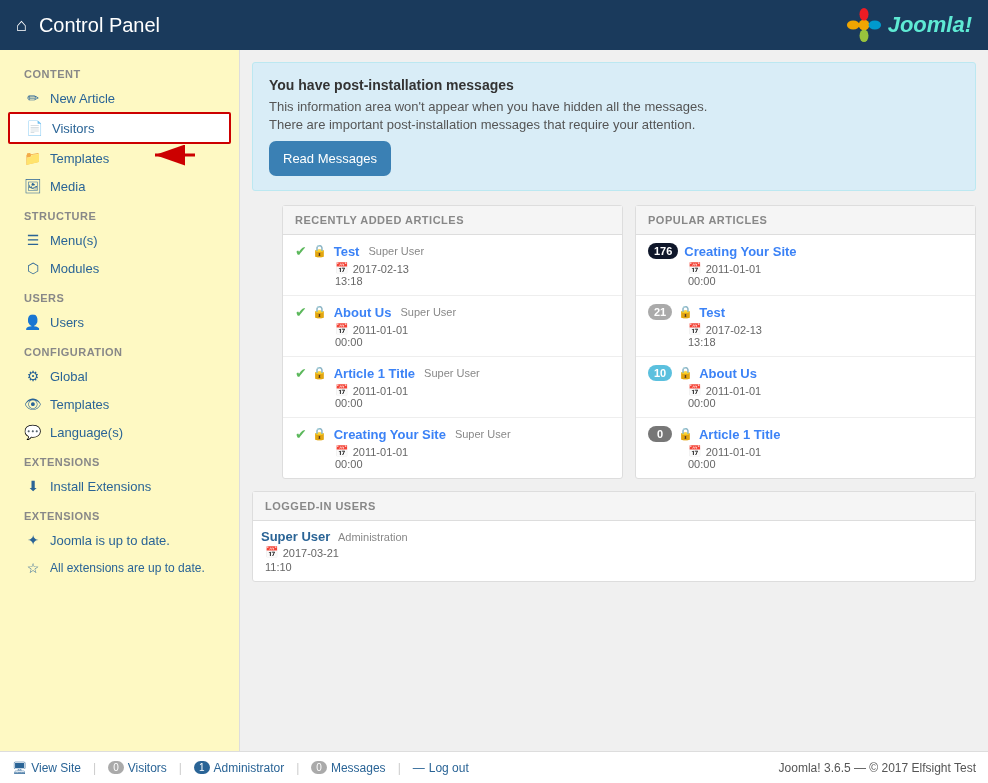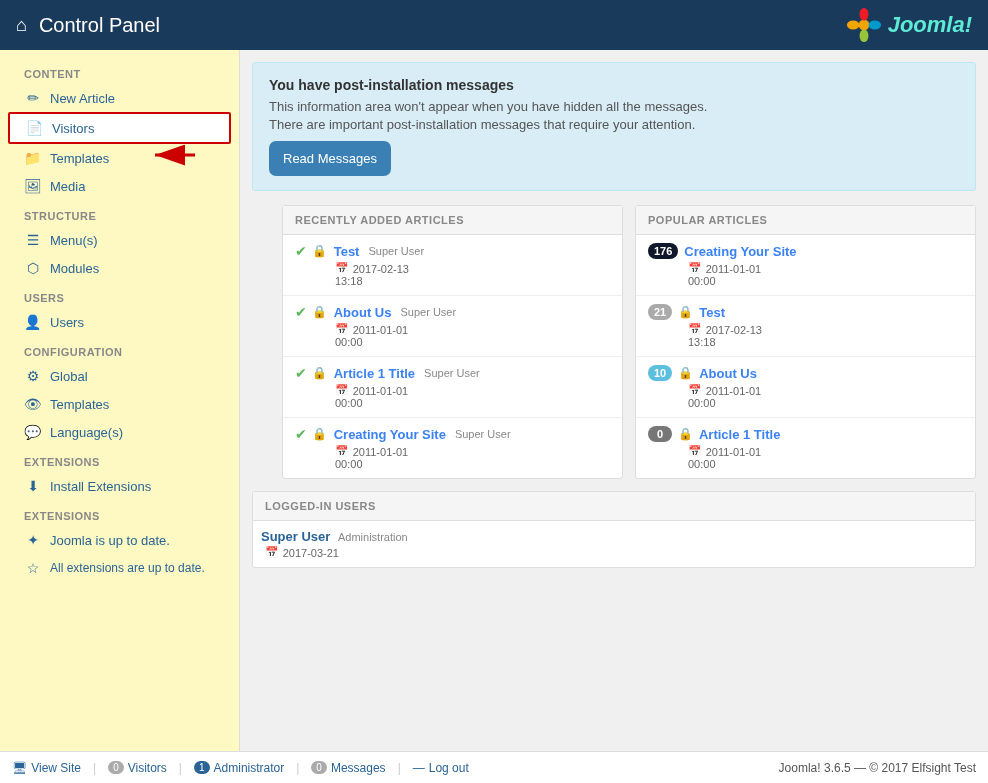--- a/index.html
+++ b/index.html
@@ -320,20 +320,23 @@
       <div class="panel-header">LOGGED-IN USERS</div>
       <div class="user-item">
         <div>
           <span class="user-name">Super User</span>
           <span class="user-role">Administration</span>
         </div>
         <div class="user-date-row">
           <span>📅</span>
           <span>2017-03-21</span>
         </div>
+        <div class="user-date-row">
+          <span>11:10</span>
+        </div>
       </div>
     </div>
 
   </div>
 </div>
 
 <div class="footer">
   <div class="footer-left">
     <div class="footer-item">
       <span>🖥</span>

